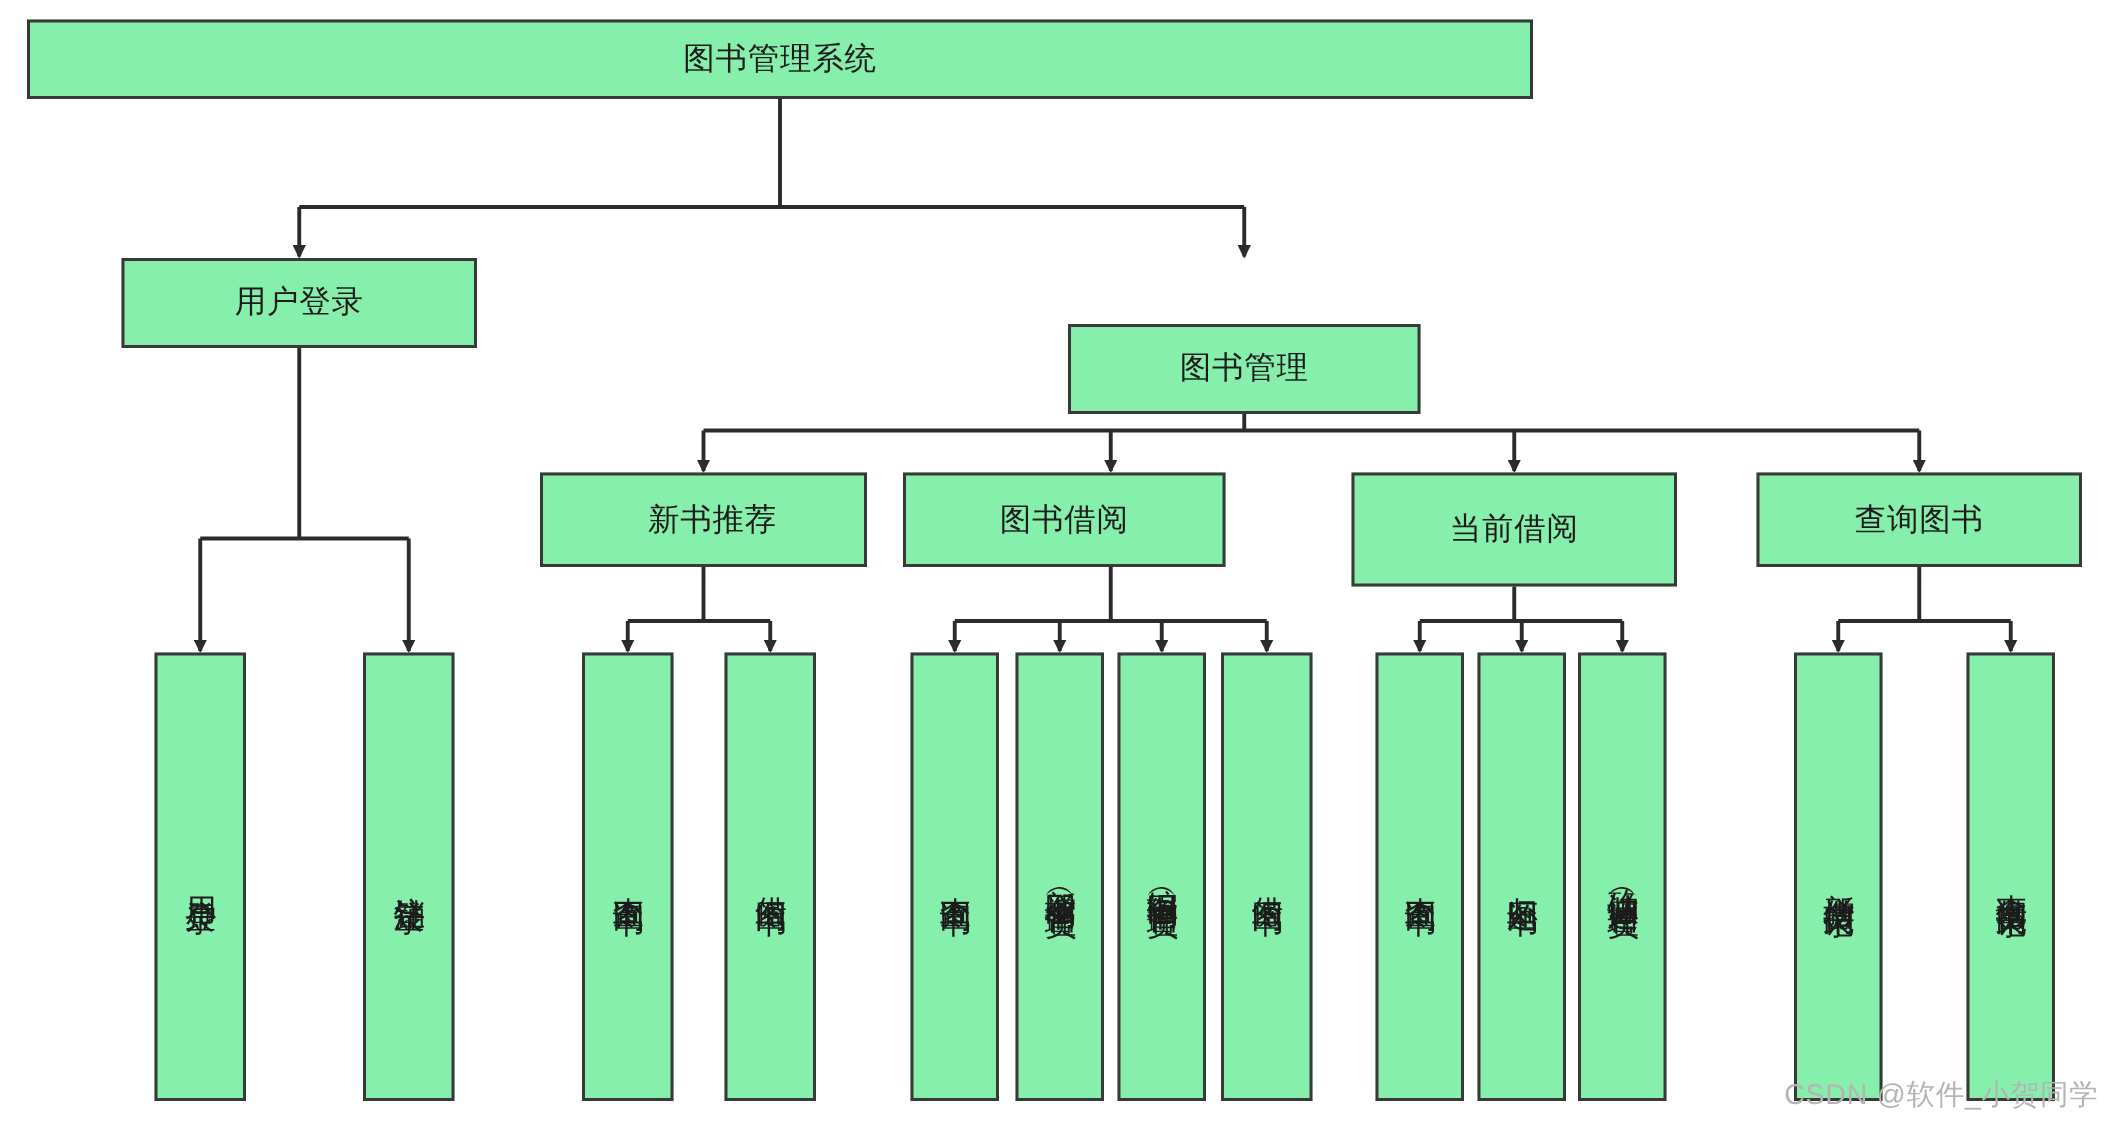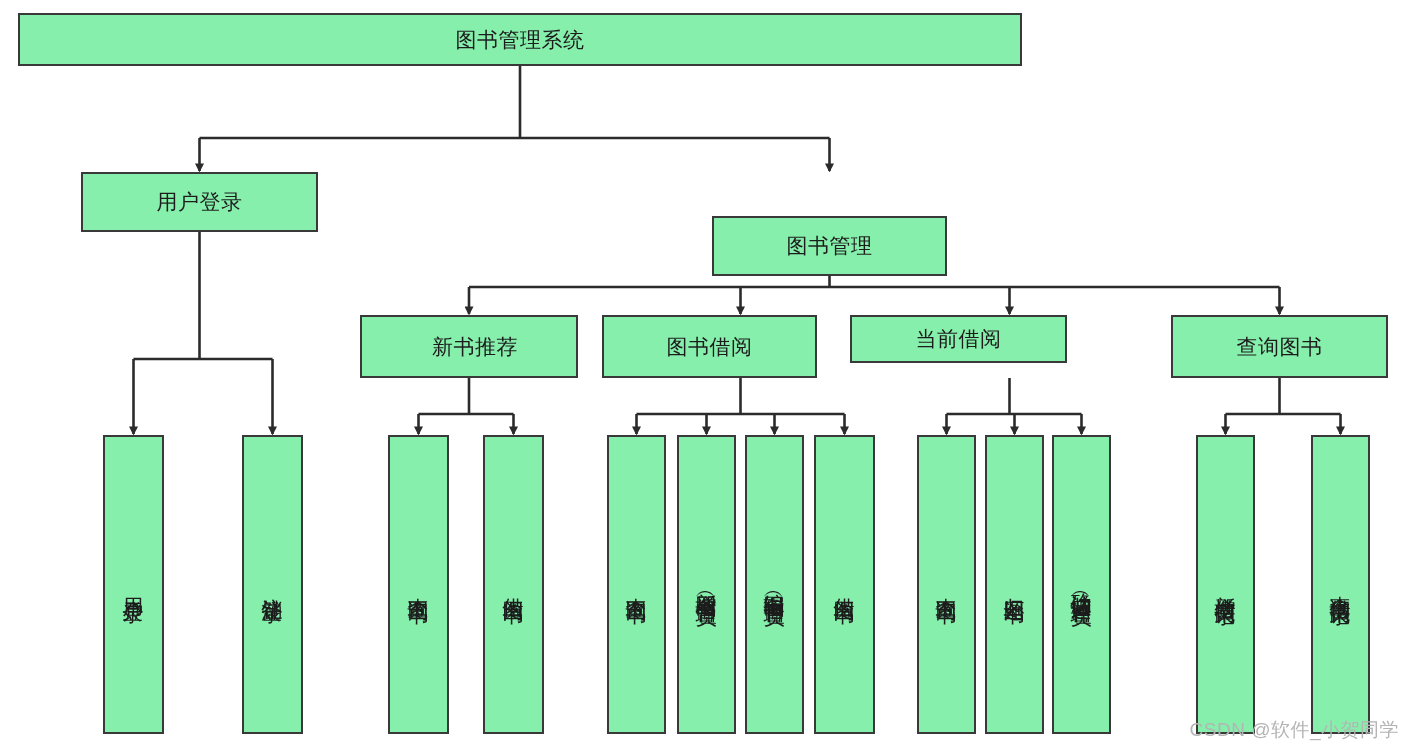--- a/index.html
+++ b/index.html
@@ -126,21 +126,21 @@
   </div>
 
   <div class="node lvl2" style="left:360px; top:315px; width:218px; height:63px;padding-left:12px;">
     <span class="node-label">新书推荐</span>
   </div>
 
   <div class="node lvl2" style="left:602px; top:315px; width:215px; height:63px;">
     <span class="node-label">图书借阅</span>
   </div>
 
-  <div class="node lvl2" style="left:850px; top:315px; width:217px; height:48px;">
+  <div class="node lvl2" style="left:901px; top:315px; width:217px; height:76px;">
     <span class="node-label">当前借阅</span>
   </div>
 
   <div class="node lvl2" style="left:1171px; top:315px; width:217px; height:63px;">
     <span class="node-label">查询图书</span>
   </div>
 
   <div id="leaf-container">
       <div class="node leaf" style="left: 103px; top: 435px; width: 61px; height: 299px;">
         <span class="node-label">用户登录</span>

